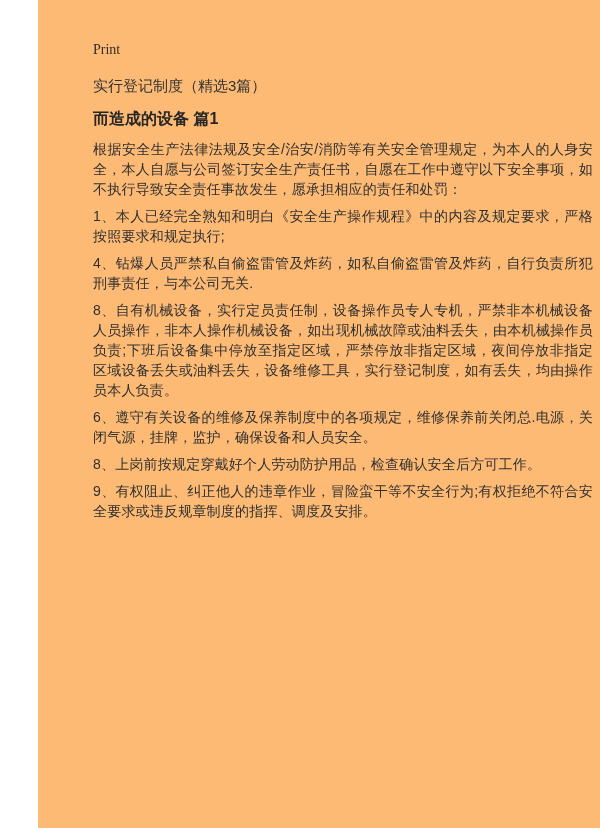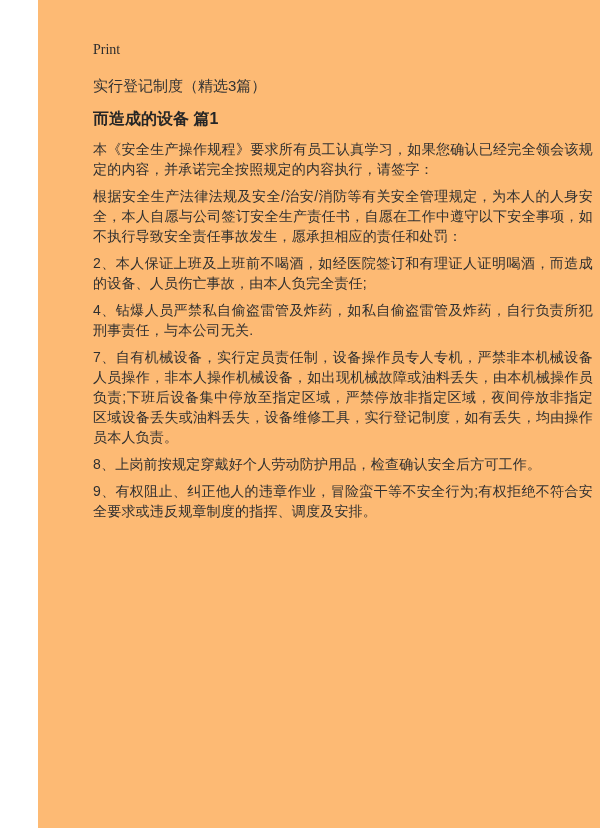--- a/index.html
+++ b/index.html
@@ -71,22 +71,22 @@
 <div class="page">
 
   <a class="print-link">Print</a>
 
 
   <p class="doc-subtitle">实行登记制度（精选3篇）</p>
 
   <h2 class="section-title">而造成的设备 篇1</h2>
 
   <div class="doc-body">
-    <p>本《安全生产操作规程》要求所有员工认真学习，如果您确认已经完全领会该规定的内容，并承诺完全按照规定的内容执行，请签字：</p>
     <p>根据安全生产法律法规及安全/治安/消防等有关安全管理规定，为本人的人身安全，本人自愿与公司签订安全生产责任书，自愿在工作中遵守以下安全事项，如不执行导致安全责任事故发生，愿承担相应的责任和处罚：</p>
-    <p>2、本人保证上班及上班前不喝酒，如经医院签订和有理证人证明喝酒，而造成的设备、人员伤亡事故，由本人负完全责任;</p>
+    <p>1、本人已经完全熟知和明白《安全生产操作规程》中的内容及规定要求，严格按照要求和规定执行;</p>
     <p>4、钻爆人员严禁私自偷盗雷管及炸药，如私自偷盗雷管及炸药，自行负责所犯刑事责任，与本公司无关.</p>
-    <p>7、自有机械设备，实行定员责任制，设备操作员专人专机，严禁非本机械设备人员操作，非本人操作机械设备，如出现机械故障或油料丢失，由本机械操作员负责;下班后设备集中停放至指定区域，严禁停放非指定区域，夜间停放非指定区域设备丢失或油料丢失，设备维修工具，实行登记制度，如有丢失，均由操作员本人负责。</p>
+    <p>8、自有机械设备，实行定员责任制，设备操作员专人专机，严禁非本机械设备人员操作，非本人操作机械设备，如出现机械故障或油料丢失，由本机械操作员负责;下班后设备集中停放至指定区域，严禁停放非指定区域，夜间停放非指定区域设备丢失或油料丢失，设备维修工具，实行登记制度，如有丢失，均由操作员本人负责。</p>
+    <p>6、遵守有关设备的维修及保养制度中的各项规定，维修保养前关闭总.电源，关闭气源，挂牌，监护，确保设备和人员安全。</p>
     <p>8、上岗前按规定穿戴好个人劳动防护用品，检查确认安全后方可工作。</p>
     <p>9、有权阻止、纠正他人的违章作业，冒险蛮干等不安全行为;有权拒绝不符合安全要求或违反规章制度的指挥、调度及安排。</p>
   </div>
 
 </div>
 
 </body></html>

